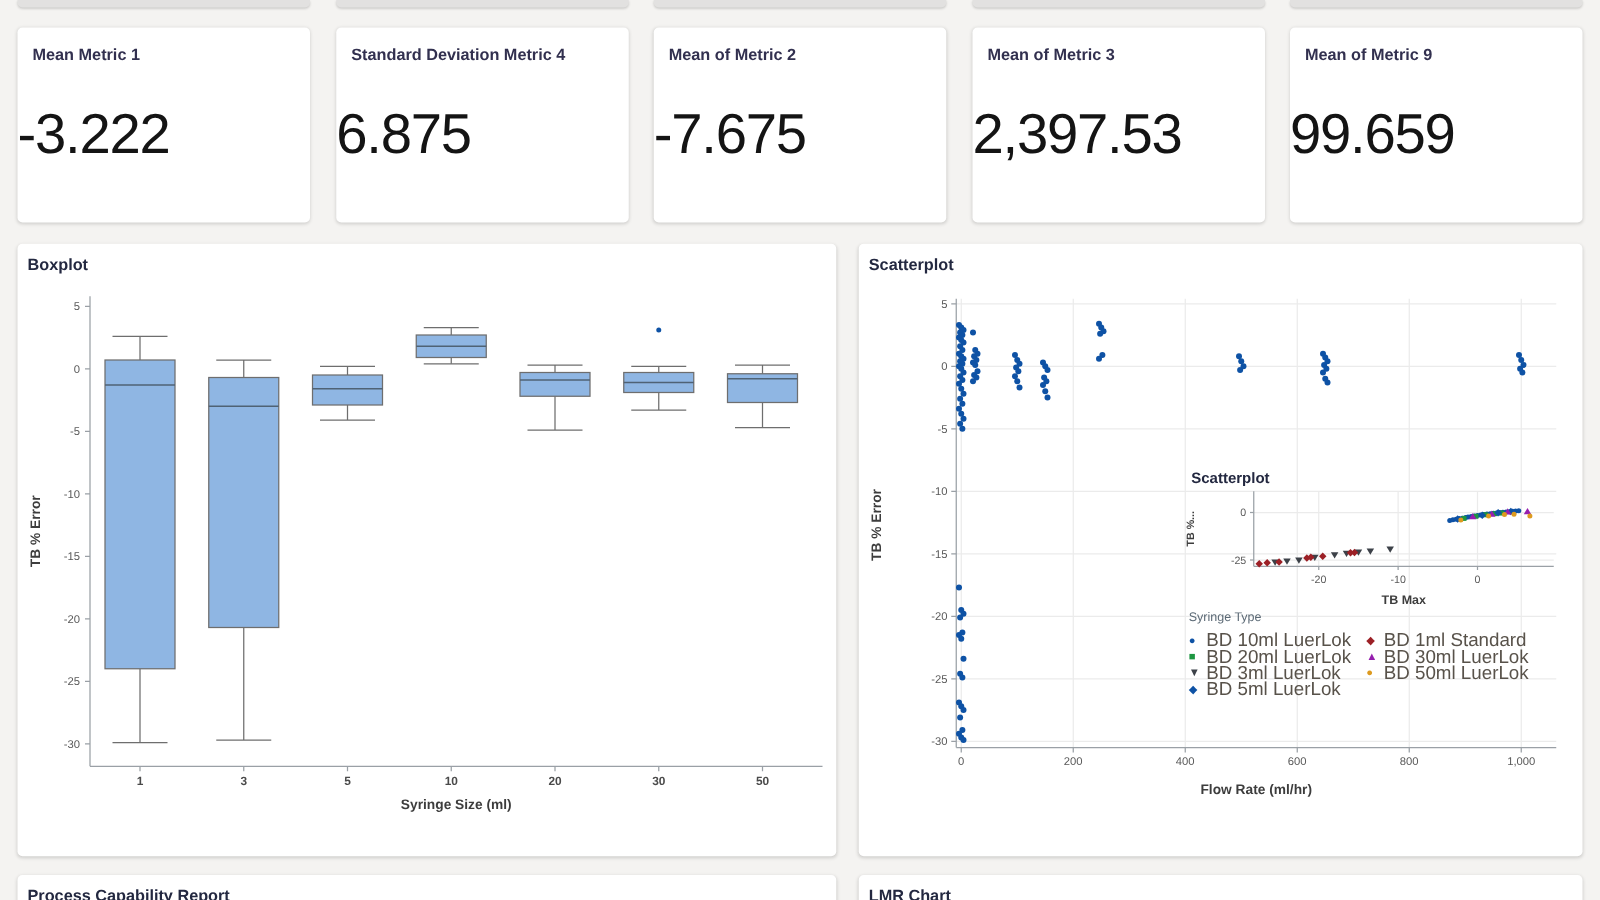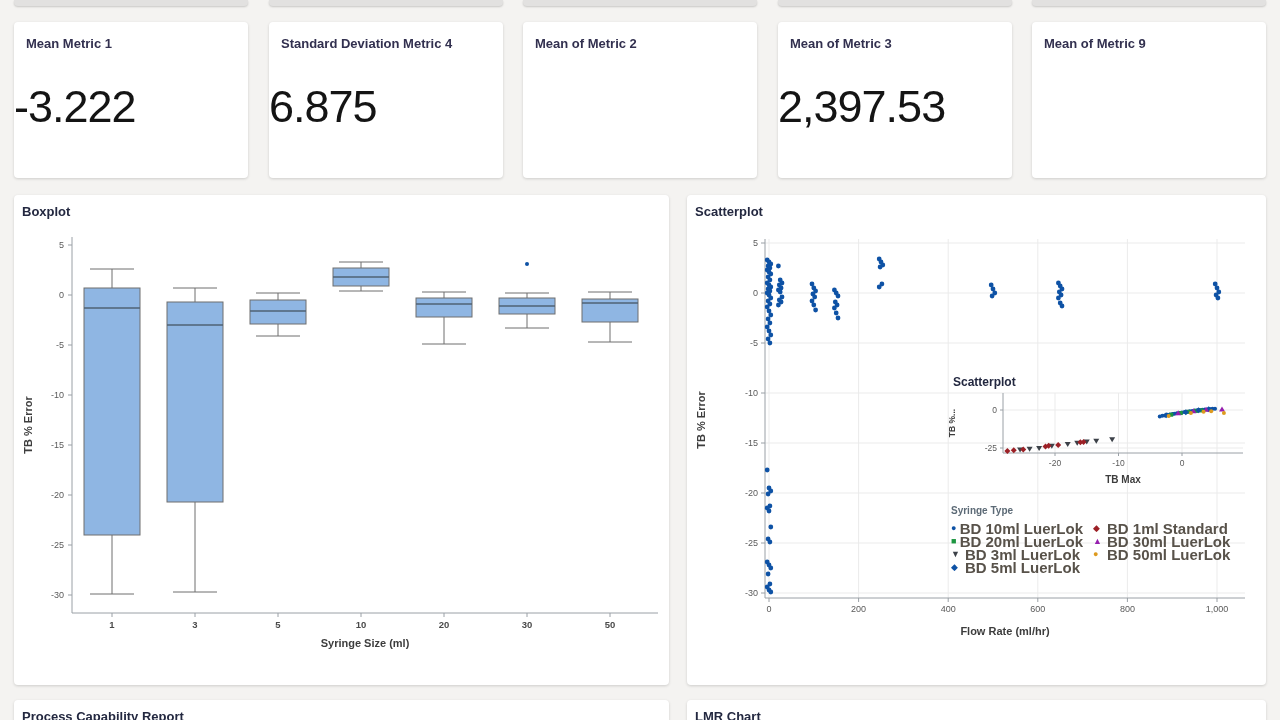--- a/index.html
+++ b/index.html
@@ -27,21 +27,21 @@
   }
   .panel-title{
     position:absolute;top:9px;left:8px;font-size:13px;font-weight:700;color:#232840;text-align:center;
   }
   #boxplot-panel{left:14px;top:195px;width:655px;height:490px;}
   #scatter-panel{left:687px;top:195px;width:579px;height:490px;}
   #pcap-panel{left:14px;top:700px;width:655px;height:120px;}
   #lmr-panel{left:687px;top:700px;width:579px;height:120px;}
   .chart-svg{position:absolute;left:0;top:0;}
   #scatter-legend{
-    position:absolute;left:264px;top:310px;width:310px;font-weight:bold;
+    position:absolute;left:264px;top:294px;width:310px;
   }
   .legend-title{font-size:10px;color:#5c6a76;margin-bottom:6px;}
   .lcols{display:flex;gap:10px;}
   .lcol{display:flex;flex-direction:column;gap:1px;}
   .lcol:first-child{width:132px;}
   .lrow{display:flex;align-items:center;height:12px;}
   .lmark{width:14px;font-size:9px;line-height:10px;display:inline-block;}
   .llabel{font-size:15px;color:#58524a;white-space:nowrap;}
 </style>
 </head>
@@ -56,27 +56,29 @@
 <div class="card metric" style="left:14px">
   <div class="metric-label">Mean Metric 1</div>
   <div class="metric-value">-3.222</div>
 </div>
 <div class="card metric" style="left:269px">
   <div class="metric-label">Standard Deviation Metric 4</div>
   <div class="metric-value">6.875</div>
 </div>
 <div class="card metric" style="left:523px">
   <div class="metric-label">Mean of Metric 2</div>
+  <div class="metric-value">-7.675</div>
 </div>
 <div class="card metric" style="left:778px">
   <div class="metric-label">Mean of Metric 3</div>
   <div class="metric-value">2,397.53</div>
 </div>
 <div class="card metric" style="left:1032px">
   <div class="metric-label">Mean of Metric 9</div>
+  <div class="metric-value">99.659</div>
 </div>
 
 <section class="card" id="boxplot-panel">
   <svg class="chart-svg" id="box-svg" width="655" height="490" viewBox="0 0 655 490">
       <line x1="58" y1="42" x2="58" y2="418" stroke="#9aa0a6" stroke-width="1"></line>
       <line x1="58" y1="418" x2="644" y2="418" stroke="#9aa0a6" stroke-width="1"></line>
       <line x1="54" y1="50" x2="58" y2="50" stroke="#9aa0a6"></line>
       <text x="50" y="53" font-size="9" text-anchor="end" fill="#5a5a5a" font-family="Liberation Sans, DejaVu Sans, sans-serif">5</text>
       <line x1="54" y1="100" x2="58" y2="100" stroke="#9aa0a6"></line>
       <text x="50" y="103" font-size="9" text-anchor="end" fill="#5a5a5a" font-family="Liberation Sans, DejaVu Sans, sans-serif">0</text>

